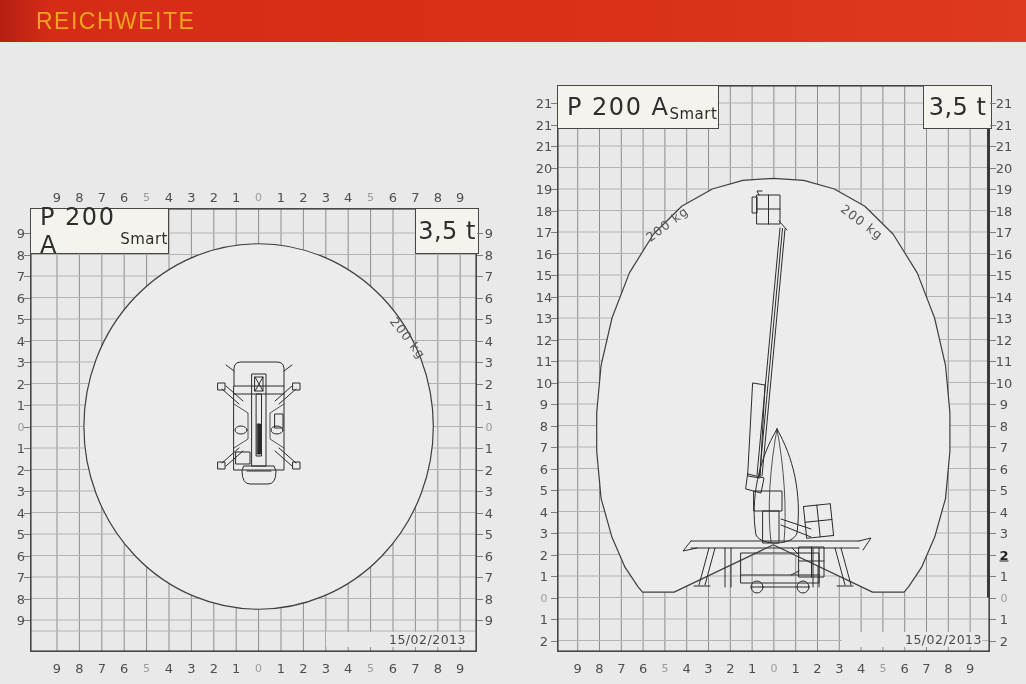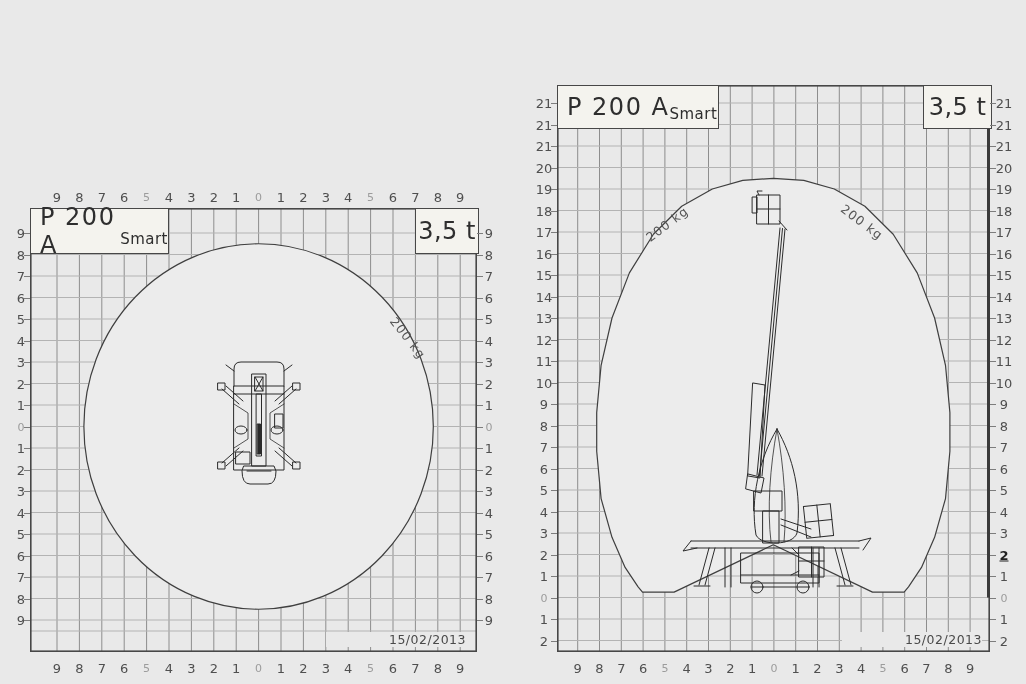--- a/index.html
+++ b/index.html
@@ -24,20 +24,23 @@
   .cap-box{justify-content:center;font-size:24px;letter-spacing:.5px;}
   .date-label{position:absolute;font-size:12.5px;color:#4a4a4a;text-align:right;
     background:#e9e9e9;letter-spacing:.5px;line-height:15px;}
   .load-label{position:absolute;font-size:12.5px;color:#555;white-space:nowrap;letter-spacing:1px;}
 </style>
 </head>
 <body>
 
 <div class="page">
 
+  <div class="header-bar">
+    <span class="header-title">REICHWEITE</span>
+  </div>
 
   <svg id="svg-top" class="plot" style="left:30px;top:208px" width="447" height="444" viewBox="0 0 447 444">
       <g>
         <line x1="27" y1="0" x2="27" y2="444" stroke="#8d8d8d" stroke-width="1"></line>
         <line x1="49.4" y1="0" x2="49.4" y2="444" stroke="#8d8d8d" stroke-width="1"></line>
         <line x1="71.8" y1="0" x2="71.8" y2="444" stroke="#8d8d8d" stroke-width="1"></line>
         <line x1="94.19999999999999" y1="0" x2="94.19999999999999" y2="444" stroke="#8d8d8d" stroke-width="1"></line>
         <line x1="116.6" y1="0" x2="116.6" y2="444" stroke="#8d8d8d" stroke-width="1"></line>
         <line x1="139" y1="0" x2="139" y2="444" stroke="#8d8d8d" stroke-width="1"></line>
         <line x1="161.39999999999998" y1="0" x2="161.39999999999998" y2="444" stroke="#8d8d8d" stroke-width="1"></line>

